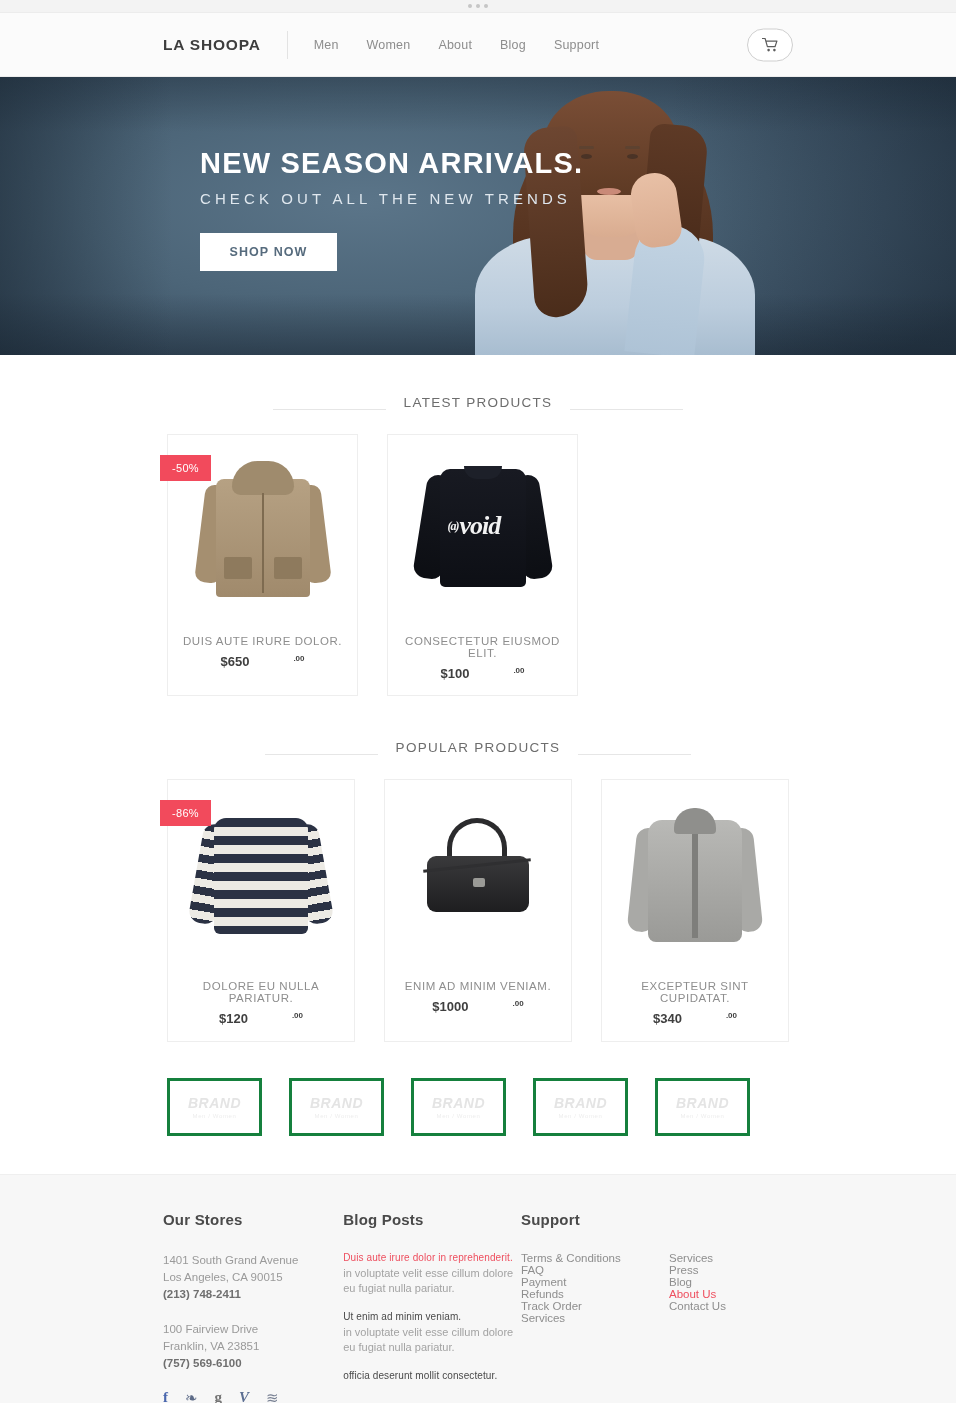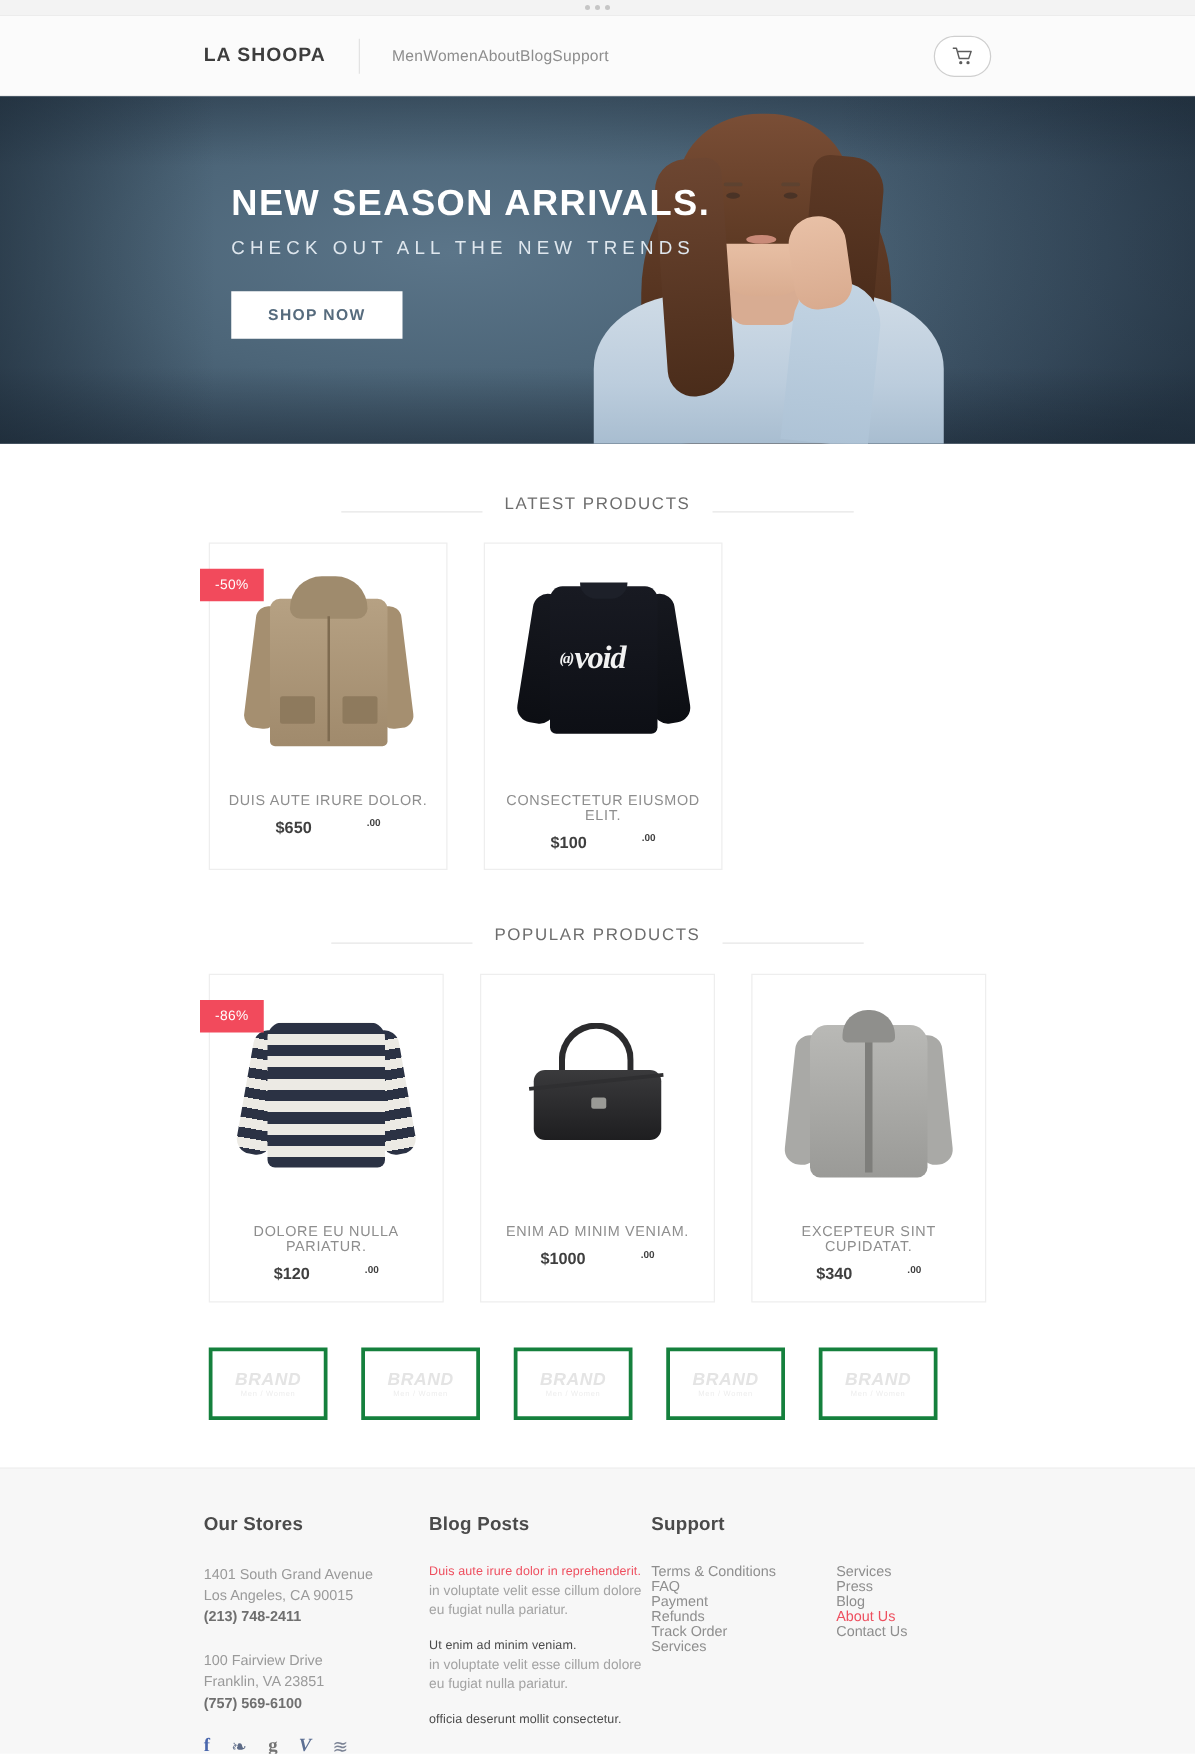--- a/index.html
+++ b/index.html
@@ -30,21 +30,21 @@
     position: relative;
   }
   .logo {
     font-size: 15.5px; font-weight: bold; letter-spacing: 0.8px;
     color: #3d3d3d; white-space: nowrap;
   }
   .logo-divider {
     width: 1px; height: 28px; background: #e3e3e3;
     margin: 0 26px 0 26px;
   }
-  .nav { display: flex; align-items: center; }
+  .nav { display: flex; align-items: center; gap: 28px; }
   .nav a {
     font-size: 12.5px; color: #8d8d8d; text-decoration: none;
     letter-spacing: 0.2px;
   }
   .cart-btn {
     position: absolute; right: 163px; top: 50%; transform: translateY(-50%);
     width: 46px; height: 33px;
     border: 1px solid #cfcfcf; border-radius: 17px;
     background: #fff;
     display: flex; align-items: center; justify-content: center;
@@ -122,21 +122,21 @@
     transform: rotate(-8deg);
   }
   .m-arm {
     position: absolute; left: 176px; bottom: 0; width: 70px; height: 130px;
     background: linear-gradient(180deg, #c3d4e3 0%, #aec3d6 100%);
     border-radius: 34px 34px 0 0;
     transform: rotate(6deg);
   }
 
   .hero-content {
-    position: absolute; left: 185px; top: 72px; z-index: 5;
+    position: absolute; left: 200px; top: 72px; z-index: 5;
   }
   .hero-title {
     color: #fff; font-size: 29px; font-weight: bold; letter-spacing: 1.2px;
     line-height: 1;
   }
   .hero-sub {
     color: #dfe7ee; font-size: 15px; letter-spacing: 4.1px;
     margin-top: 12px;
   }
   .shop-now {

